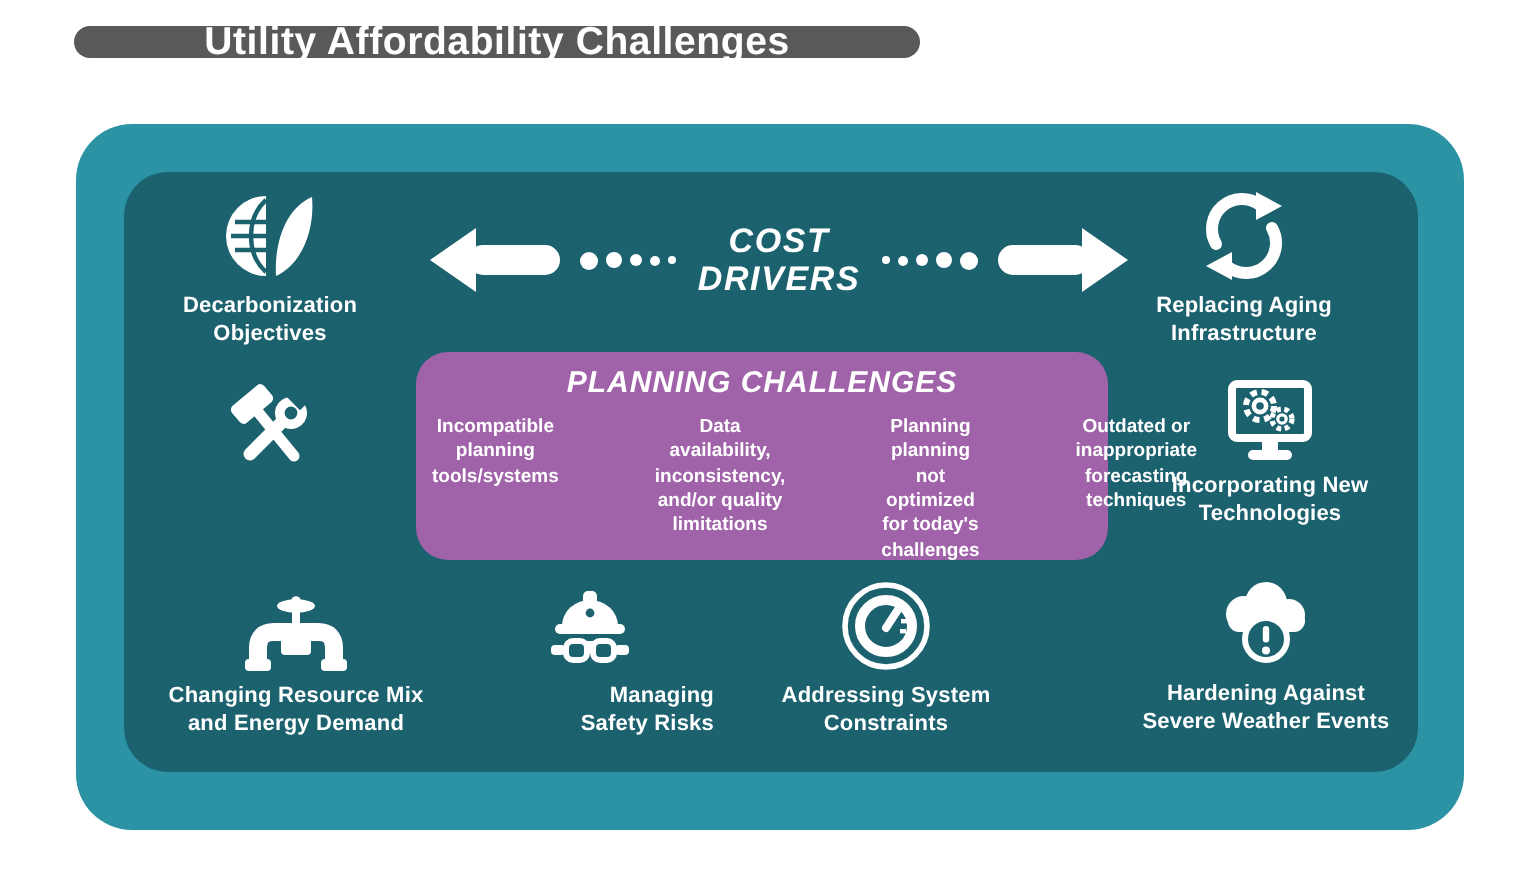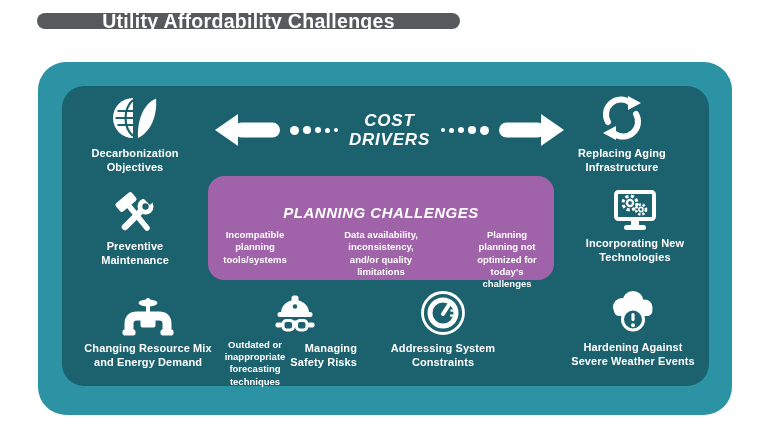--- a/index.html
+++ b/index.html
@@ -34,27 +34,27 @@
   .cost-text {
     color:#fff; font-weight:bold; font-style:italic; font-size:17px;
     line-height:1.12; text-align:center; letter-spacing:0.8px; white-space:pre-line;
     margin:0 2px;
   }
   .dots { display:flex; align-items:center; gap:4px; }
   .dot { background:#fff; border-radius:50%; display:inline-block; }
   
   .planning-box {
     position:absolute; left:208px; top:176px; width:346px; height:104px;
-    background:#A062A8; border-radius:16px; text-align:center; padding-top:28px;
+    background:#A062A8; border-radius:16px; text-align:center; padding-top:7px;
   }
   .planning-title {
     color:#fff; font-weight:bold; font-style:italic; font-size:15px; letter-spacing:0.5px;
   }
   .planning-grid {
-    margin-top:8px; display:grid; grid-template-columns:1fr 1fr 1fr;
+    margin-top:8px; display:grid; grid-template-columns:1fr 1fr 1fr 1fr;
     column-gap:4px; row-gap:9px; padding:0 8px;gap:48px;
   }
   .planning-item {
     color:#fff; font-weight:bold; font-size:9.5px; line-height:1.3; white-space:pre-line;
   }
   
   .factor { position:absolute; text-align:center; color:#fff; }
   .factor svg { display:block; margin:0 auto; }
   .factor-label {
     margin-top:5px; font-size:11px; font-weight:bold; line-height:1.3;
@@ -138,22 +138,20 @@
 
   <div class="factor" style="left:73px; top:190px; width:124px;">
     <svg width="44" height="44" viewBox="0 0 44 44">
       <rect x="2.5" y="6.5" width="21" height="11" rx="2.5" fill="#fff" transform="rotate(-40 13 12)"></rect>
       <path d="M16 16 L34 38" stroke="#fff" stroke-width="5.5" stroke-linecap="round"></path>
       <path d="M12 37 L29 20" stroke="#fff" stroke-width="6.5" stroke-linecap="round"></path>
       <circle cx="32.5" cy="16.5" r="8" fill="#fff"></circle>
       <rect x="32" y="3" width="10" height="10" fill="#1B616E" transform="rotate(45 37 8)"></rect>
       <circle cx="32.5" cy="16.5" r="3.2" fill="#1B616E"></circle>
     </svg>
-    <div class="factor-label">Preventive
-Maintenance</div>
   </div>
 
   <div class="factor" style="left:560px; top:189px; width:150px;">
     <svg width="48" height="42" viewBox="0 0 48 42">
       <rect x="5" y="3" width="38" height="27" rx="2.5" fill="none" stroke="#fff" stroke-width="4"></rect>
       <rect x="20" y="30" width="8" height="6" fill="#fff"></rect>
       <rect x="13" y="36" width="22" height="5" rx="2.5" fill="#fff"></rect>
       <circle cx="19" cy="14" r="7" fill="none" stroke="#fff" stroke-width="3" stroke-dasharray="3.2 2.4"></circle>
       <circle cx="19" cy="14" r="4.2" fill="#fff"></circle>
       <circle cx="19" cy="14" r="1.9" fill="#1B616E"></circle>

